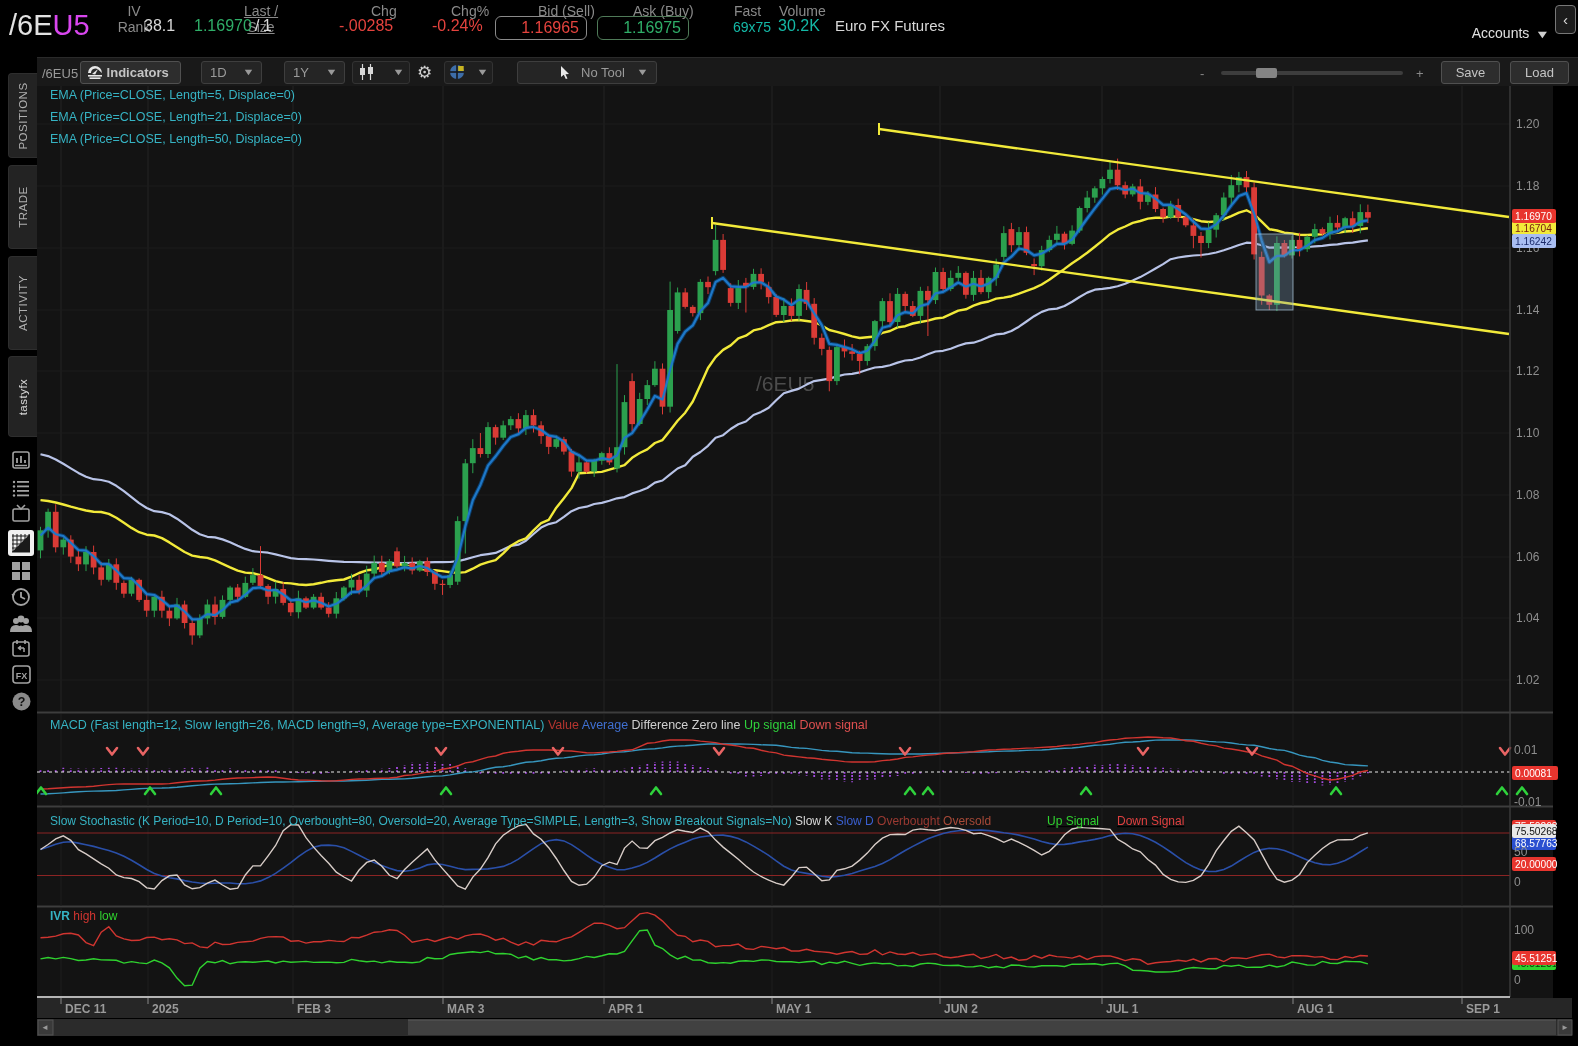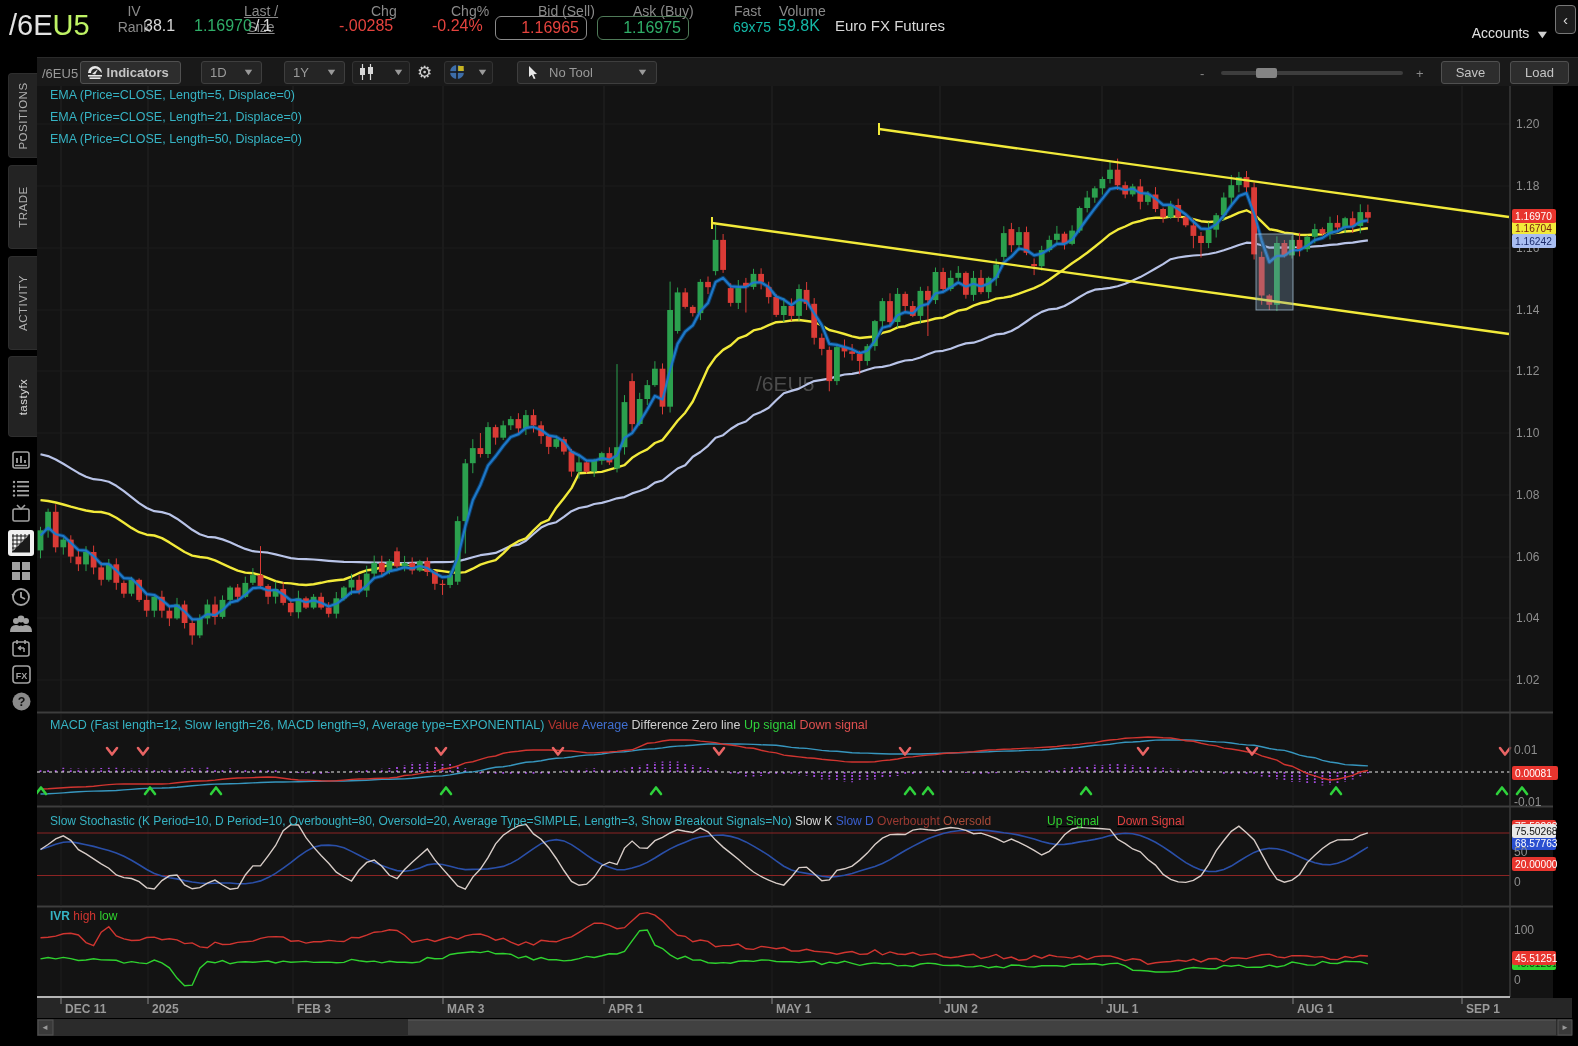--- a/index.html
+++ b/index.html
@@ -1,21 +1,21 @@
 <!DOCTYPE html>
 <html><head><meta charset="utf-8"><title>/6EU5</title>
 <style>
 * { margin:0; padding:0; box-sizing:border-box; }
 html,body { width:1578px; height:1046px; background:#000; overflow:hidden;
   font-family:"Liberation Sans", sans-serif; }
 #app { position:relative; width:1578px; height:1046px; background:#000; }
 
 #header { position:absolute; left:0; top:0; width:1578px; height:57px; background:#000; }
 .sym { position:absolute; left:9px; top:9px; font-size:29px; color:#e2e2e2; }
-.sym .dim { color:#bef264; }
+.sym .dim { color:#d946ef; }
 .hlab { position:absolute; top:3px; font-size:14px; color:#8a8a8a; }
 .hval { position:absolute; top:17px; font-size:16px; color:#d8d8d8; }
 .red { color:#e5433e; } .grn { color:#2fae68; } .gry { color:#14b8a6; }
 .qbox { position:absolute; top:16px; height:24px; width:92px; border-radius:6px;
   border:1px solid #8a8a8a; font-size:16px; text-align:right; padding:2px 7px 0 0; }
 #accounts { position:absolute; right:30px; top:25px; font-size:14px; color:#e0e0e0; }
 #accounts .chev { color:#cfcfcf; font-size:11px; }
 #collapse { position:absolute; right:2px; top:5px; width:21px; height:29px; border:1px solid #777;
   border-radius:4px; background:#1c1c1c; color:#ddd; text-align:center; font-size:15px; line-height:27px; }
 
@@ -48,21 +48,21 @@
   <div class="hval red" style="left:339px;">-.00285</div>
   <div class="hlab" style="left:451px;">Chg%</div>
   <div class="hval red" style="left:432px;">-0.24%</div>
   <div class="hlab" style="left:538px;">Bid (Sell)</div>
   <div class="qbox red" style="left:495px;">1.16965</div>
   <div class="hlab" style="left:633px;">Ask (Buy)</div>
   <div class="qbox grn" style="left:597px; border-color:#4f7a58;">1.16975</div>
   <div class="hlab" style="left:734px;">Fast</div>
   <div class="hval gry" style="left:733px;font-size:14px;top:19px;">69x75</div>
   <div class="hlab" style="left:779px;">Volume</div>
-  <div class="hval gry" style="left:778px;">59.8K</div>
+  <div class="hval gry" style="left:778px;">30.2K</div>
   <div class="hval" style="left:835px;font-size:15px;text-align:right;">Euro FX Futures</div>
   <div id="accounts">Accounts &nbsp;<span class="chev">▼</span></div>
   <div id="collapse">‹</div>
 </div>
 
 <div id="toolbar">
   <div class="tbtxt" style="left:5px;color:#9a9a9a;">/6EU5</div>
   <div class="tbtn" style="left:43px;width:101px;font-weight:bold;">
     <svg width="16" height="14" viewBox="0 0 16 14" style="vertical-align:-2px;margin-left:6px;">
       <path d="M8 1 A7 7 0 0 0 1 8 L4 8 A4.5 4.5 0 0 1 12.2 5.5 L15 8 A7 7 0 0 0 8 1 Z" fill="#e8e8e8"></path>
@@ -80,21 +80,21 @@
       <rect x="10" y="3" width="5" height="7" fill="#d8d8d8"></rect>
     </svg><span class="chev" style="position:absolute;right:6px;top:0px;">▼</span></div>
   <div style="position:absolute;left:380px;top:4px;color:#cfcfcf;font-size:17px;">⚙</div>
   <div class="tsel" style="left:407px;width:49px;background:#1f1f1f;border-color:#333;">
     <svg width="16" height="16" viewBox="0 0 16 16" style="vertical-align:-3px;margin-left:4px;">
       <circle cx="8" cy="8" r="7" fill="#3d6da8"></circle>
       <line x1="1" y1="8" x2="15" y2="8" stroke="#15171c" stroke-width="1.6"></line>
       <line x1="8" y1="1" x2="8" y2="15" stroke="#15171c" stroke-width="1.6"></line>
       <rect x="9.2" y="2" width="5.5" height="5" fill="#c8b421"></rect>
     </svg><span class="chev" style="position:absolute;right:5px;top:0px;">▼</span></div>
-  <div class="tsel" style="left:480px;width:140px;">
+  <div class="tsel" style="left:480px;width:140px;padding-left:32px;">
     <svg width="11" height="13" viewBox="0 0 11 13" style="vertical-align:-2px;margin-left:10px;">
       <path d="M1 0 L9 8 L5.5 8.2 L7.5 12.4 L5.8 13 L3.8 8.8 L1 11 Z" fill="#e8e8e8"></path>
     </svg><span style="margin-left:10px;">No Tool</span><span class="chev" style="position:absolute;right:9px;top:0px;">▼</span></div>
   <div class="tbtxt" style="left:1163px;color:#888;">-</div>
   <div style="position:absolute;left:1184px;top:13px;width:182px;height:4px;background:#3d3d3d;border-radius:2px;"></div>
   <div style="position:absolute;left:1219px;top:10px;width:21px;height:10px;background:#848484;border-radius:2px;"></div>
   <div class="tbtxt" style="left:1379px;color:#888;">+</div>
   <div class="tbtn" style="left:1404px;width:59px;text-align:center;">Save</div>
   <div class="tbtn" style="left:1473px;width:59px;text-align:center;">Load</div>
 </div>

